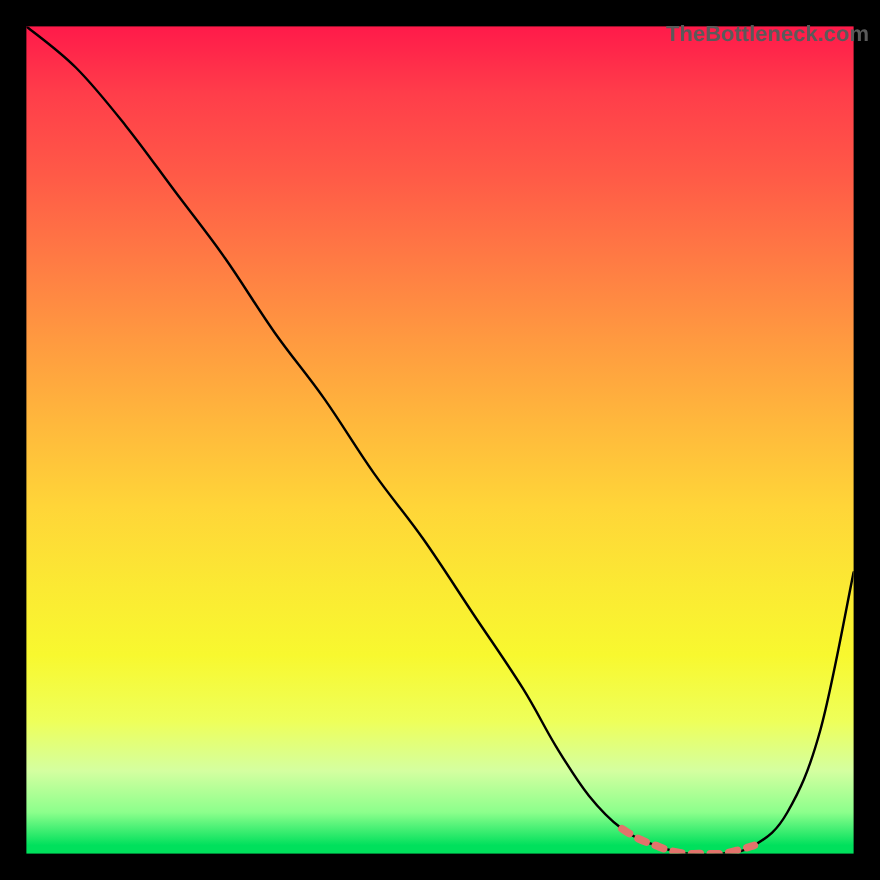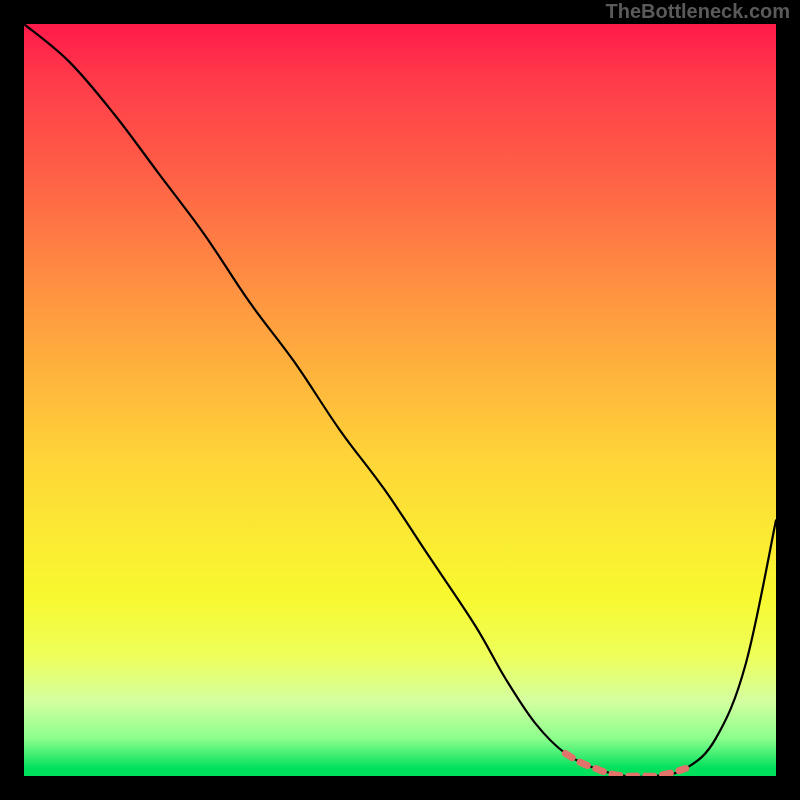--- a/index.html
+++ b/index.html
@@ -6,21 +6,21 @@
   body {
     width: 800px;
     height: 800px;
     background: #000;
     position: relative;
     font-family: Arial, sans-serif;
     overflow: hidden;
   }
   .watermark {
     position: absolute;
-    top: 0;
+    top: 20px;
     right: 10px;
     color: #5a5a5a;
     font-size: 20px;
     font-weight: bold;
     z-index: 10;
   }
   .plot-area {
     position: absolute;
     left: 24px;
     top: 24px;

